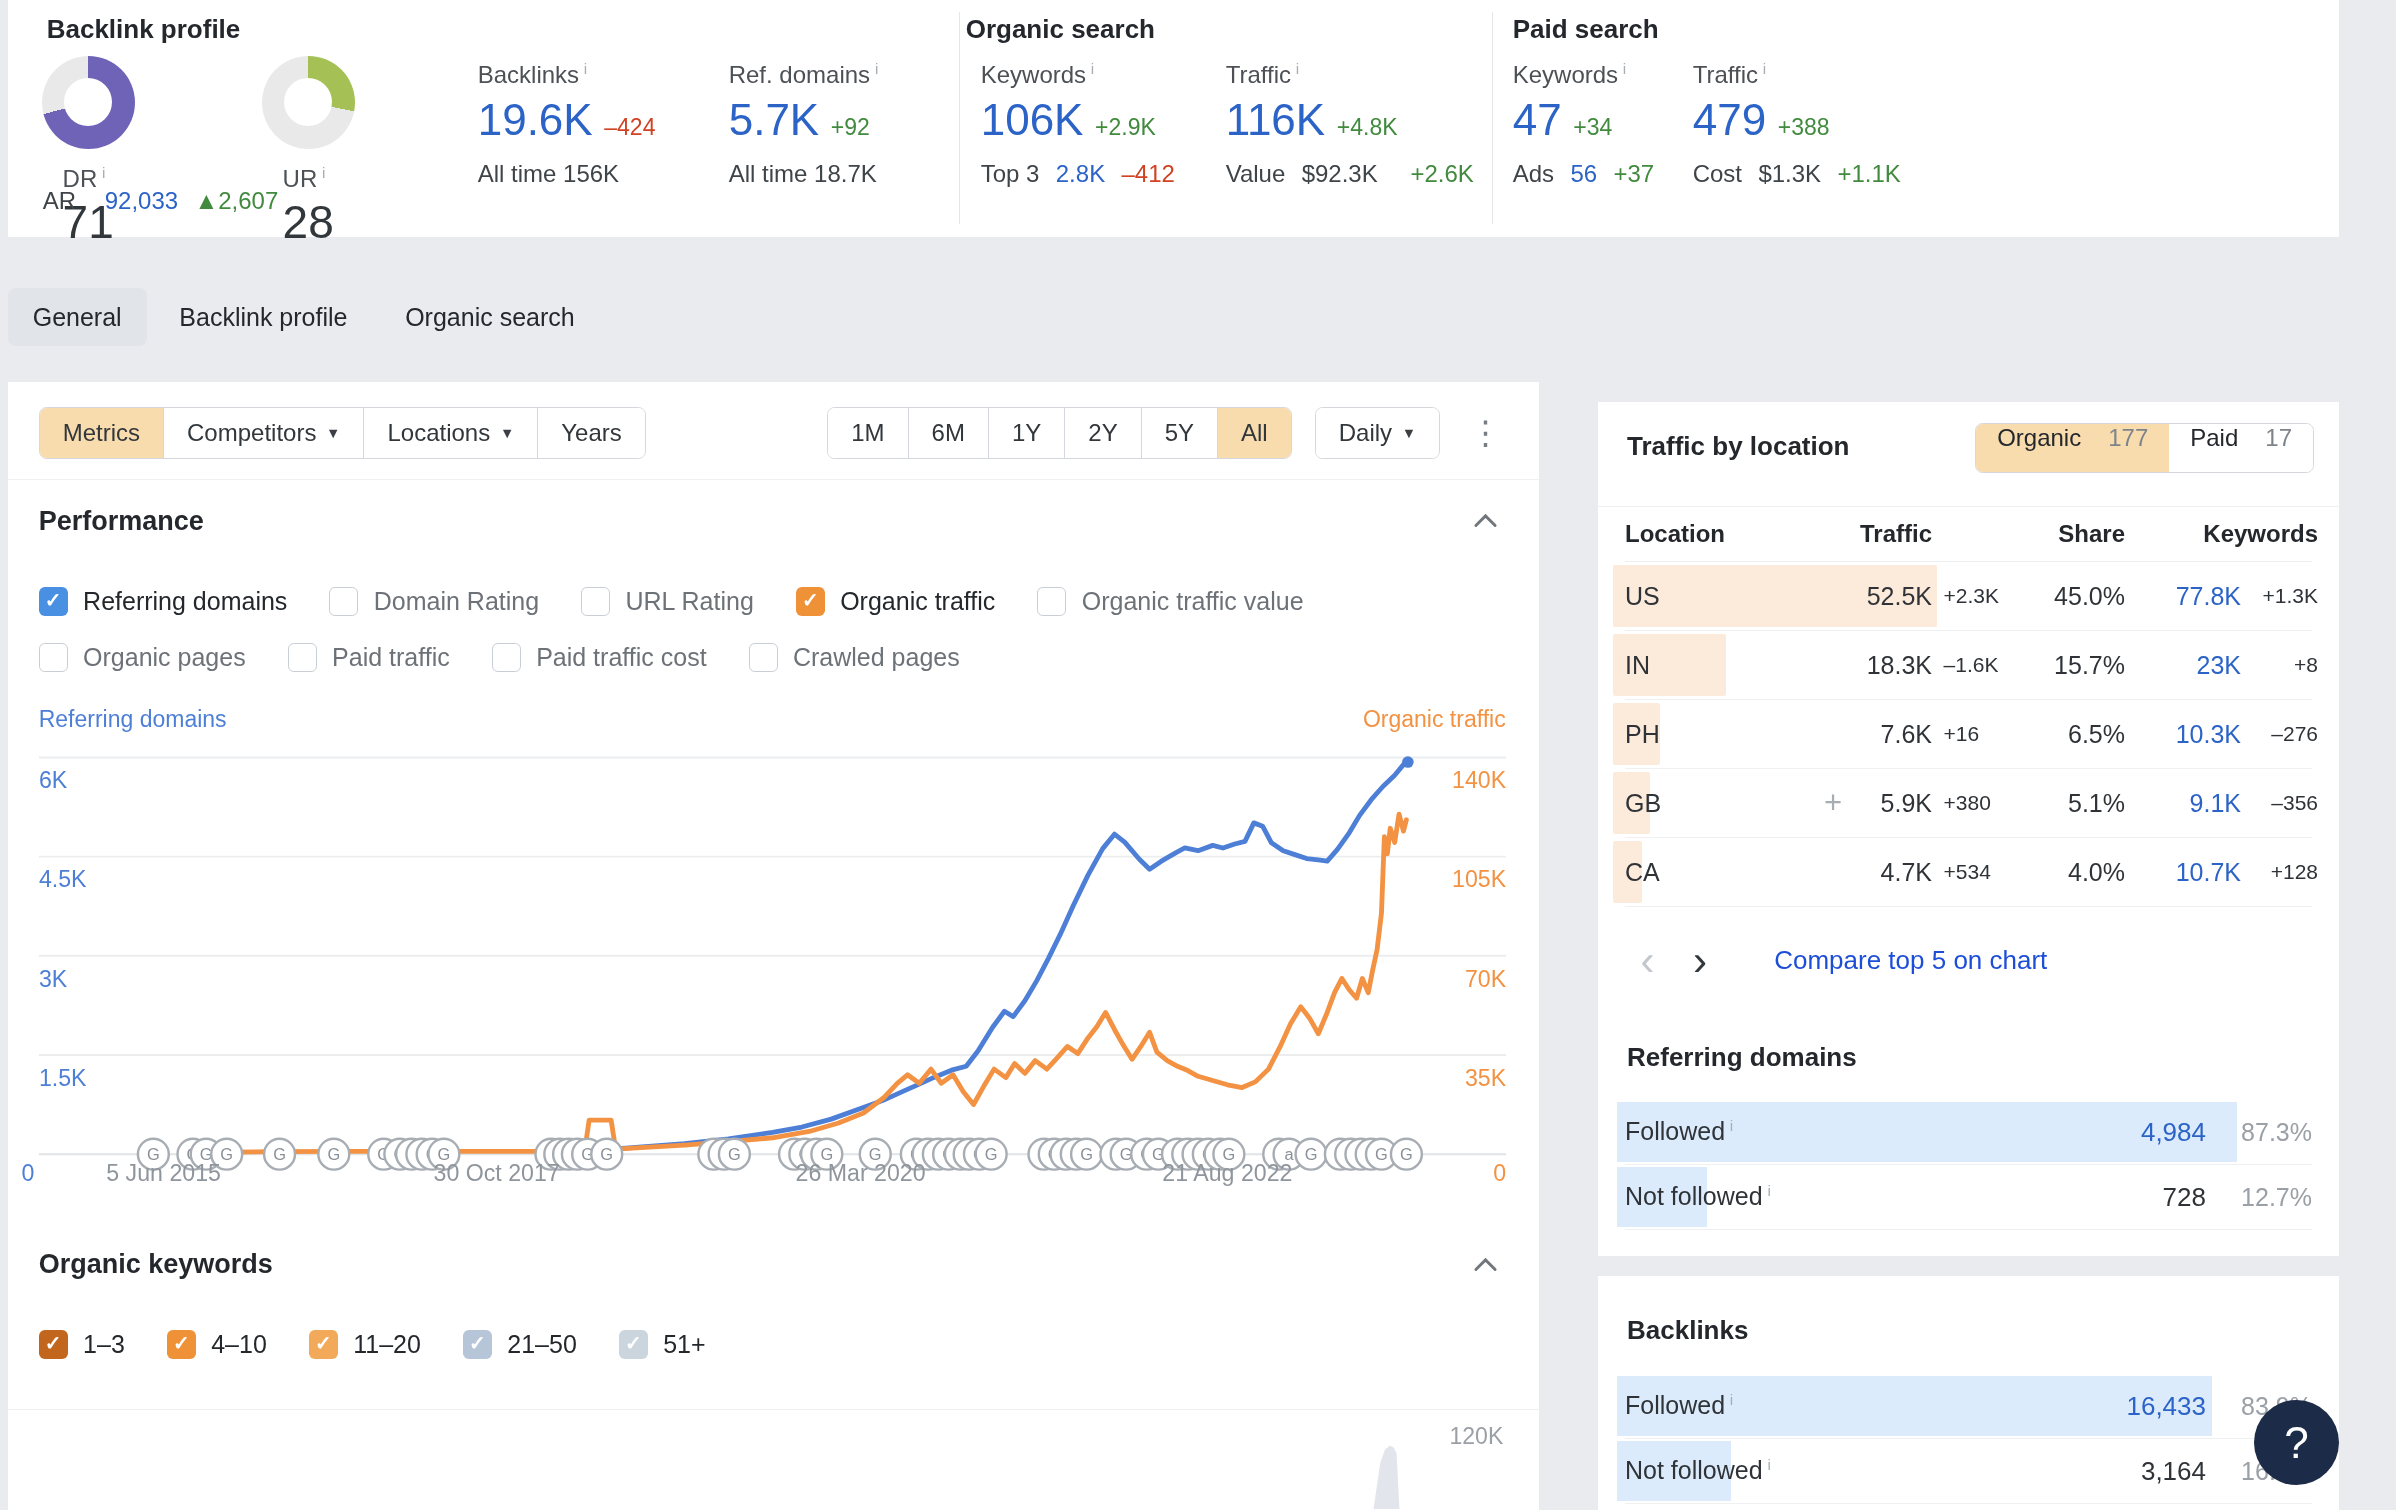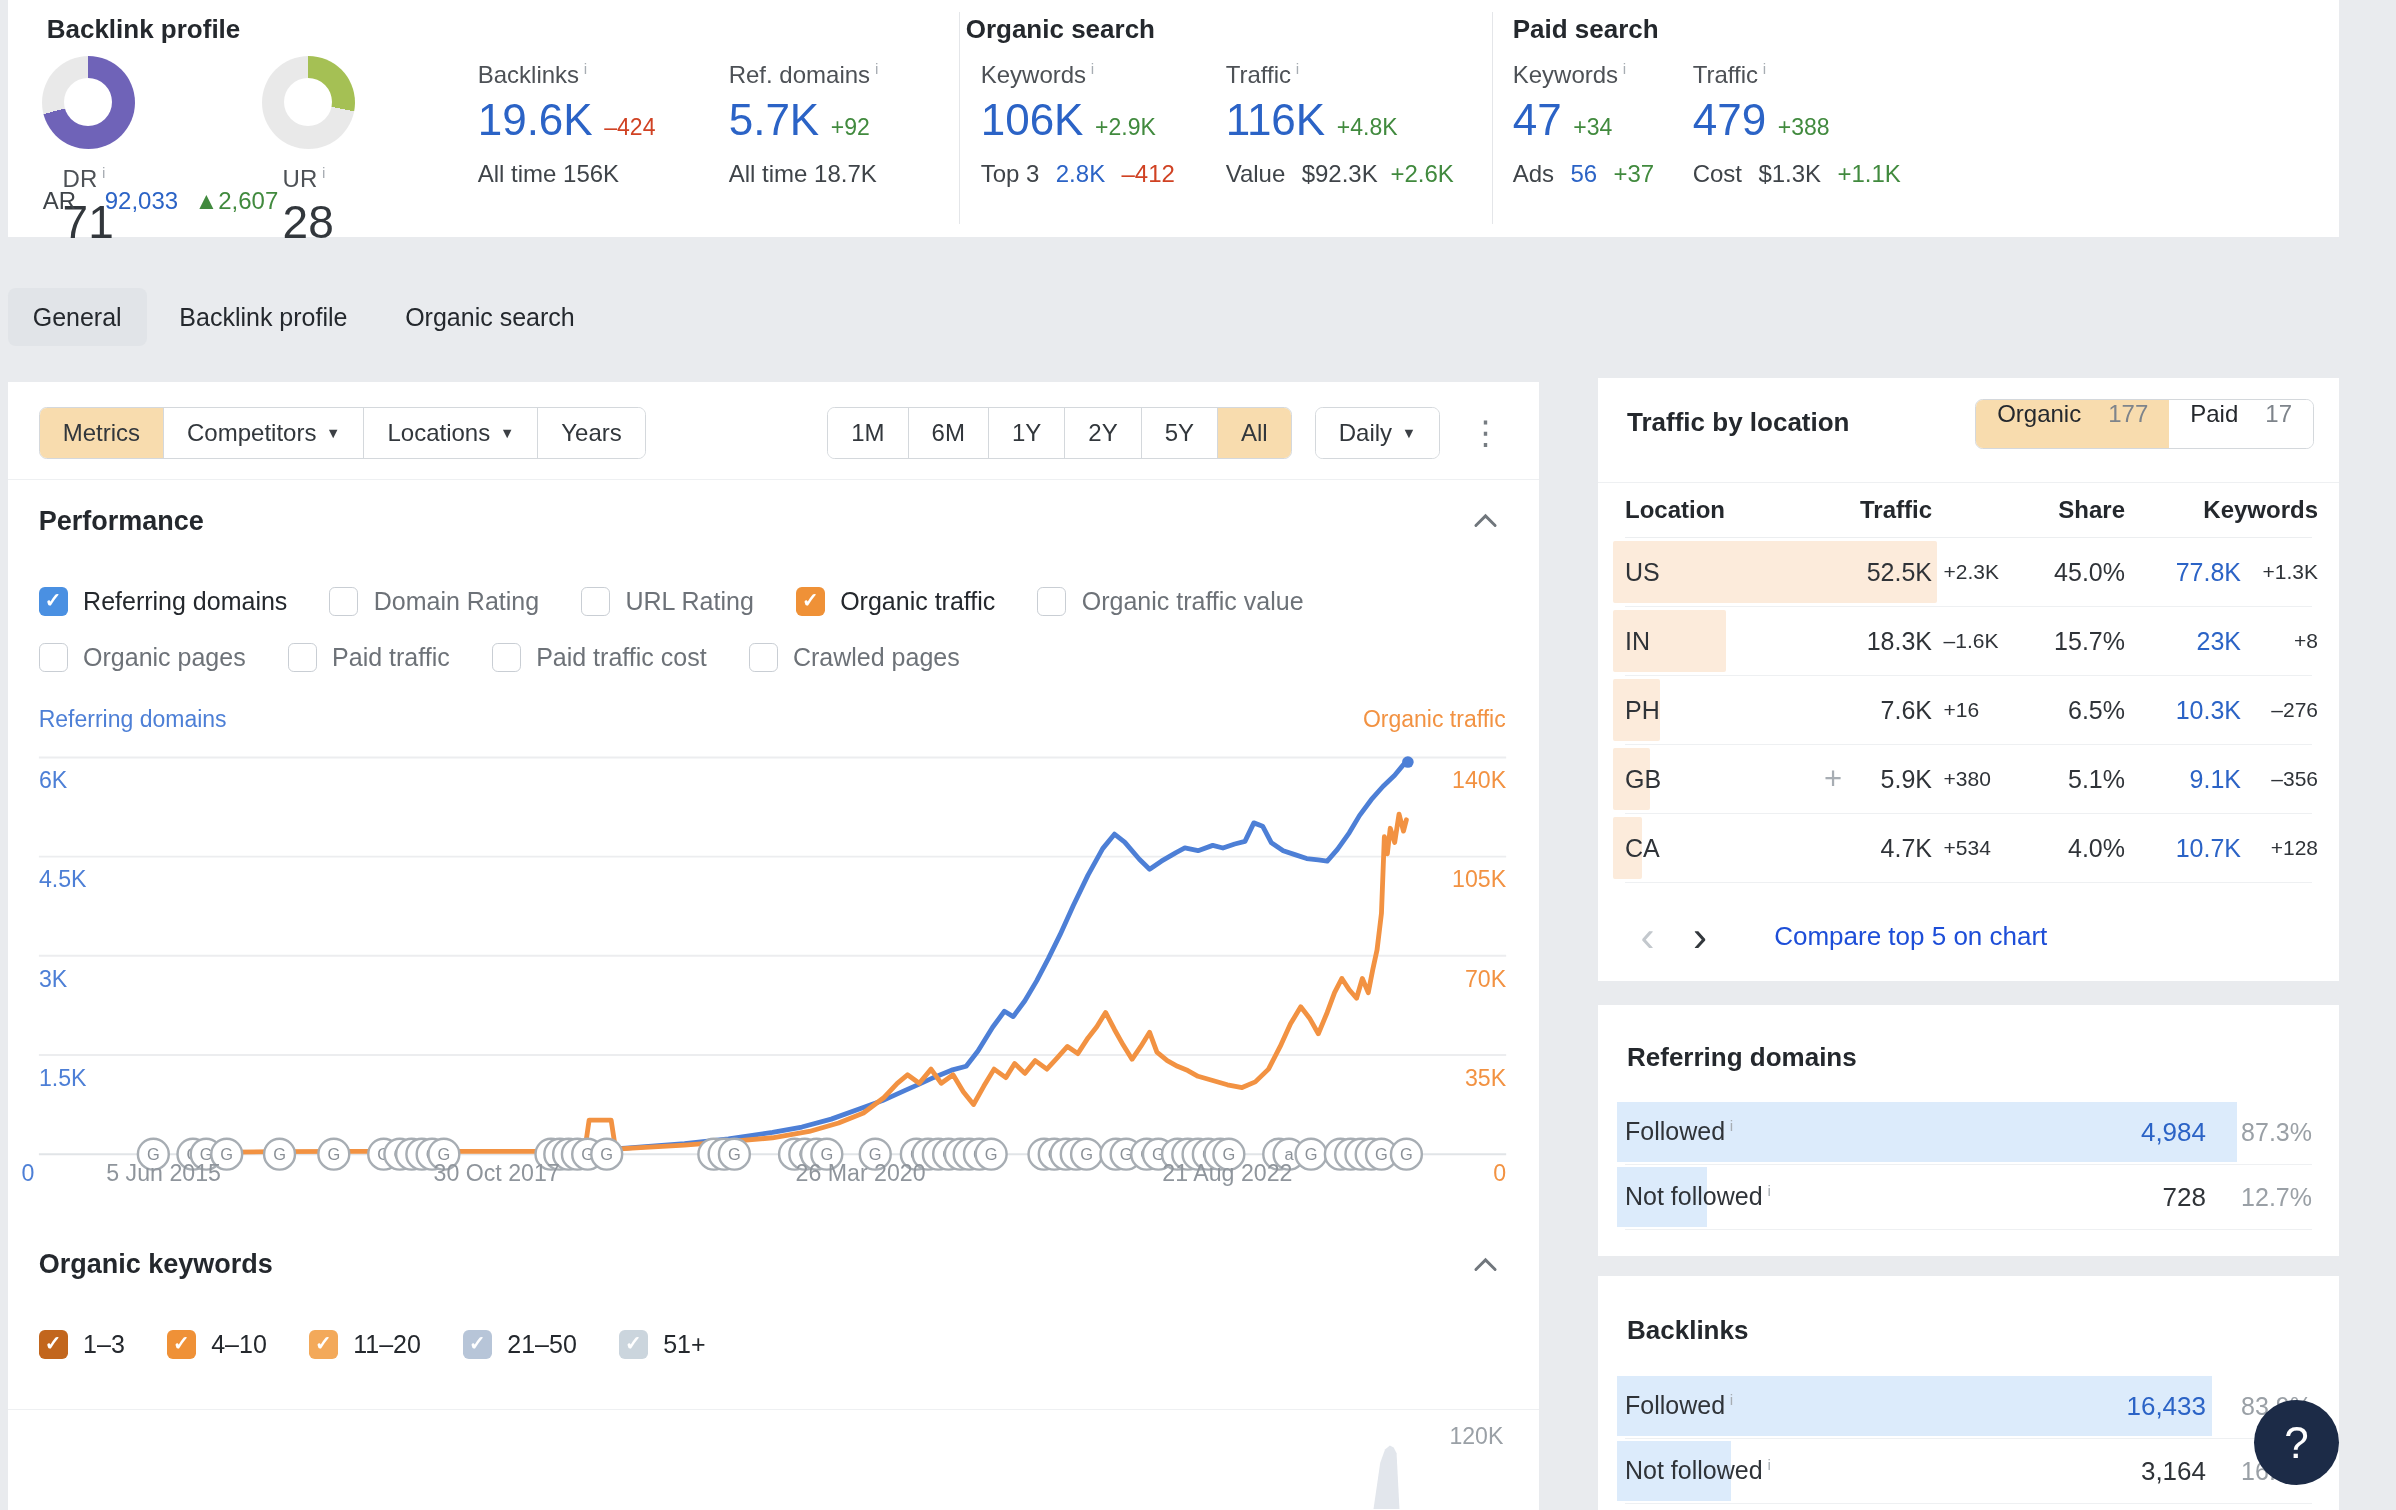--- a/index.html
+++ b/index.html
@@ -45,21 +45,21 @@
   .cbitem{display:flex;align-items:center;gap:15.4px;cursor:pointer;}
   .cb{position:relative;width:29px;height:29px;border-radius:5.8px;border:1.9px solid #c9ced4;background:#fff;box-sizing:border-box;}
   .cb .tick{display:none;position:absolute;left:0;top:0;width:100%;height:100%;color:#fff;font-size:20px;font-weight:700;text-align:center;line-height:27px;}
   .cb.on-true{border:none;}
   .cb.on-true .tick{display:block;}
   .cblabel{font-size:25px;color:#6d7278;}
   .cblabel.sel{color:#24282d;}
   .legend{position:absolute;left:31px;right:33px;top:324px;display:flex;justify-content:space-between;font-size:23px;}
   svg text{font-family:"Liberation Sans",sans-serif;}
   
-  .sp1{left:1598px;top:378px;width:741px;height:603px;}
+  .sp1{left:1598px;top:402px;width:741px;height:603px;}
   .sp2{left:1598px;top:1005px;width:741px;height:251px;}
   .sp3{left:1598px;top:1276px;width:741px;height:234px;overflow:hidden;}
   .ptitle{position:absolute;left:29px;font-size:26px;font-weight:700;color:#24282d;}
   .toggle{position:absolute;right:25px;top:21px;display:flex;border:1px solid #d4d8dc;border-radius:7.7px;overflow:hidden;height:48px;}
   .tseg{display:flex;gap:27px;padding:0 21px;font-size:24px;color:#24282d;cursor:pointer;background:#fff;}
   .tseg.active-true{background:#f8dcae;}
   .tcount{color:#7e848b;}
   .srow-head,.srow{display:grid;grid-template-columns:191px 116px 100px 93px 116px 77px;align-items:center;margin:0 27px;position:relative;}
   .srow-head{height:54px;font-size:24px;font-weight:700;color:#24282d;border-bottom:1px solid #eceef0;}
   .srow{height:68px;border-bottom:1px solid #eef0f2;font-size:25px;color:#2f3338;}
@@ -148,21 +148,21 @@
 
     <div class="mcol" style="left:1218px;top:60px;">
       <div class="mlabel"><span>Traffic</span><span class="sup-i">i</span></div>
       <div class="bigrow">
           <span class="bigval">116K</span>
           <span class="delta up">+4.8K</span>
         </div>
       <div class="subrow">
         <span>Value</span>
         <span style="margin-left:9.7px;">$92.3K</span>
-        <span class="up" style="margin-left:6px;">+2.6K</span>
+        <span class="up" style="margin-left:26px;">+2.6K</span>
       </div>
     </div>
 
     <div class="vdiv" style="left:1484px;"></div>
 
     <div class="sec-title" style="left:1505px;top:13.5px;">Paid search</div>
 
     <div class="mcol" style="left:1505px;top:60px;">
       <div class="mlabel"><span>Keywords</span><span class="sup-i">i</span></div>
       <div class="bigrow">

